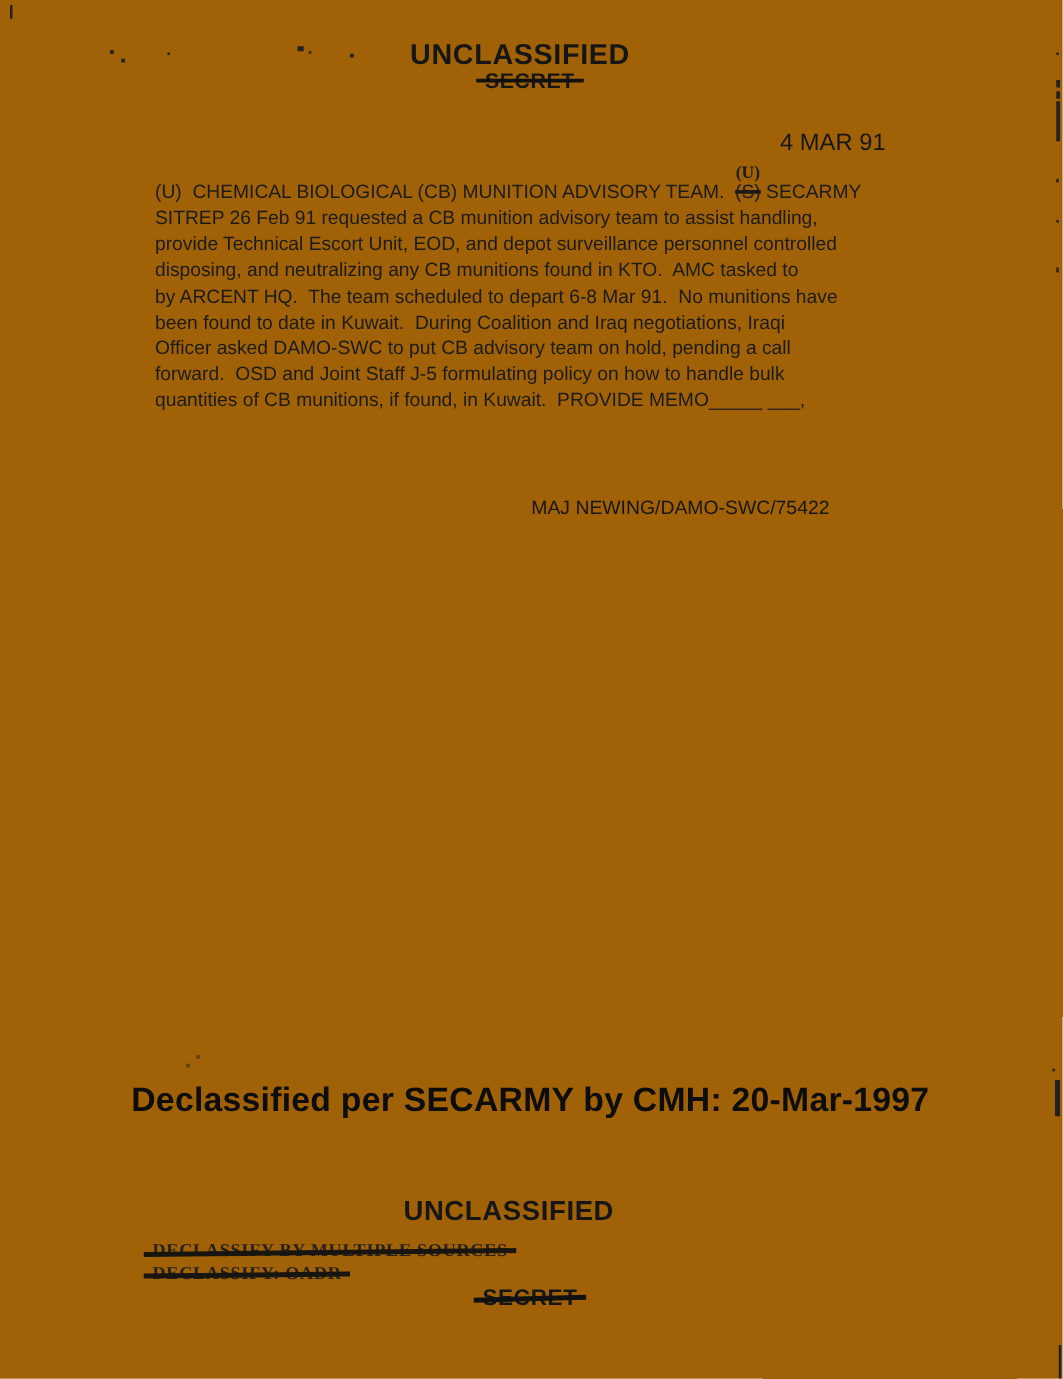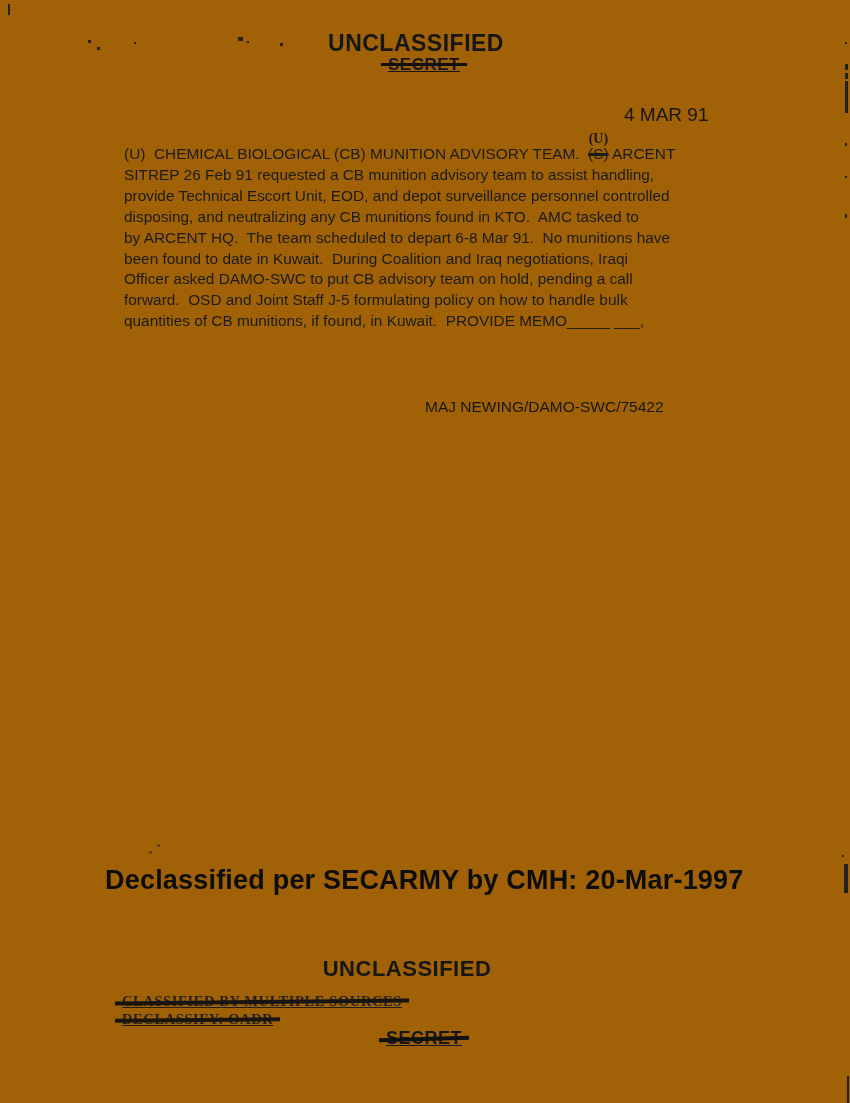--- a/index.html
+++ b/index.html
@@ -26,21 +26,21 @@
   }
   .hdr-secret {
     position: absolute;
     top: 55px; left: 424px;
     transform: translateX(-50%);
     font-size: 17px;
     font-weight: bold;
     letter-spacing: 0.5px;
     white-space: nowrap;
   }
-  .struck { position: relative; display: inline-block; text-decoration: underline; }
+  .struck { position: relative; display: inline-block; }
   .struck::before {
     content: "";
     position: absolute;
     left: -7px; right: -7px;
     top: 50%;
     height: 3px;
     margin-top: -2px;
     background: #111;
   }
   
@@ -136,39 +136,39 @@
 <div class="page">
 
   <div class="hdr-unclass">UNCLASSIFIED</div>
   <div class="hdr-secret">
     <span class="struck">SECRET</span>
   </div>
 
   <div class="date-line">4 MAR 91</div>
 
   <div class="memo-body">
-    <div class="memo-line"><span>(U)  CHEMICAL BIOLOGICAL (CB) MUNITION ADVISORY TEAM.  </span><span class="struck-s"><span>(S)</span><span class="u-above">(U)</span></span><span> ARCENT</span></div>
+    <div class="memo-line"><span>(U)  CHEMICAL BIOLOGICAL (CB) MUNITION ADVISORY TEAM.  </span><span class="struck-s"><span>(S)</span><span class="u-above">(U)</span></span><span> SECARMY</span></div>
     <div class="memo-line">SITREP 26 Feb 91 requested a CB munition advisory team to assist handling,</div>
     <div class="memo-line">provide Technical Escort Unit, EOD, and depot surveillance personnel controlled</div>
     <div class="memo-line">disposing, and neutralizing any CB munitions found in KTO.  AMC tasked to</div>
     <div class="memo-line">by ARCENT HQ.  The team scheduled to depart 6-8 Mar 91.  No munitions have</div>
     <div class="memo-line">been found to date in Kuwait.  During Coalition and Iraq negotiations, Iraqi</div>
     <div class="memo-line">Officer asked DAMO-SWC to put CB advisory team on hold, pending a call</div>
     <div class="memo-line">forward.  OSD and Joint Staff J-5 formulating policy on how to handle bulk</div>
     <div class="memo-line">quantities of CB munitions, if found, in Kuwait.  PROVIDE MEMO_____ ___,</div>
   </div>
 
   <div class="signature">MAJ NEWING/DAMO-SWC/75422</div>
 
   <div class="declass-stamp">Declassified per SECARMY by CMH: 20-Mar-1997</div>
 
   <div class="ftr-unclass">UNCLASSIFIED</div>
 
   <div class="ftr-struck-lines ftr-line1">
-    <span class="struck">CLASSIFIED BY MULTIPLE SOURCES</span>
+    <span class="struck">DECLASSIFY BY MULTIPLE SOURCES</span>
   </div>
   <div class="ftr-struck-lines ftr-line2">
     <span class="struck">DECLASSIFY: OADR</span>
   </div>
 
   <div class="ftr-secret">
     <span class="struck">SECRET</span>
   </div>
 
   <div class="spk" style="left:8px;  top:4px;   width:2px; height:11px;"></div>

